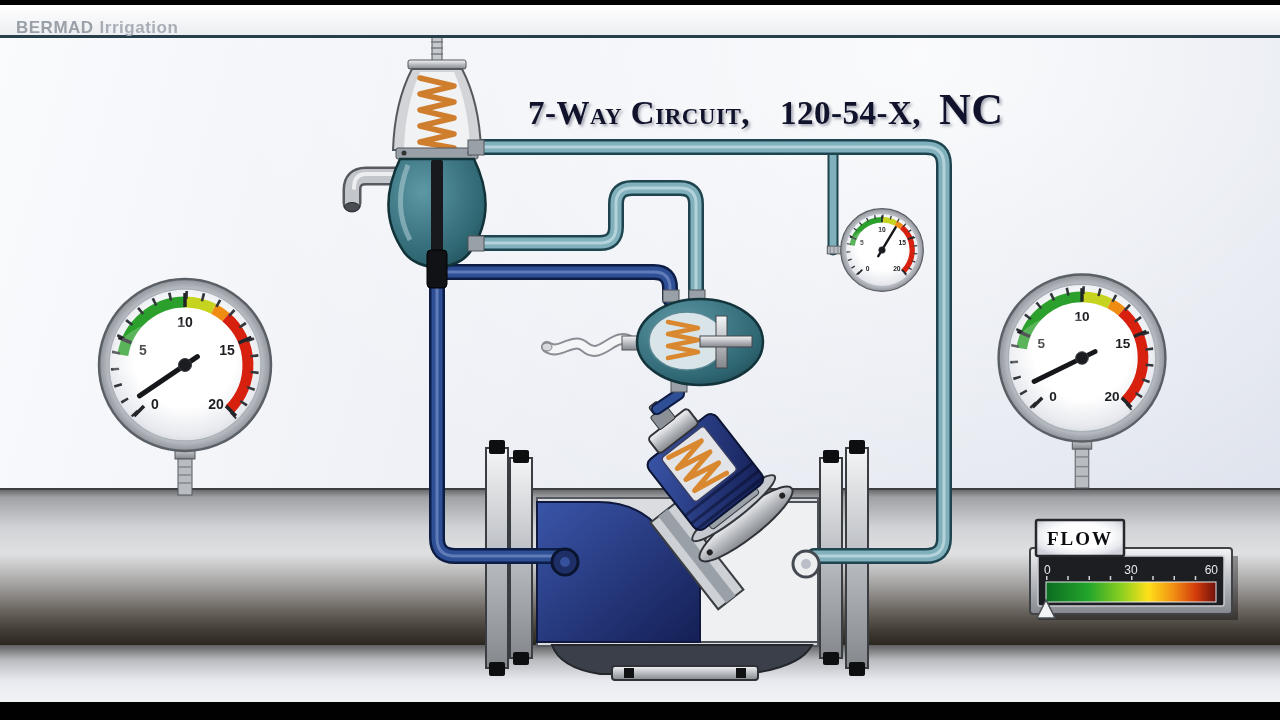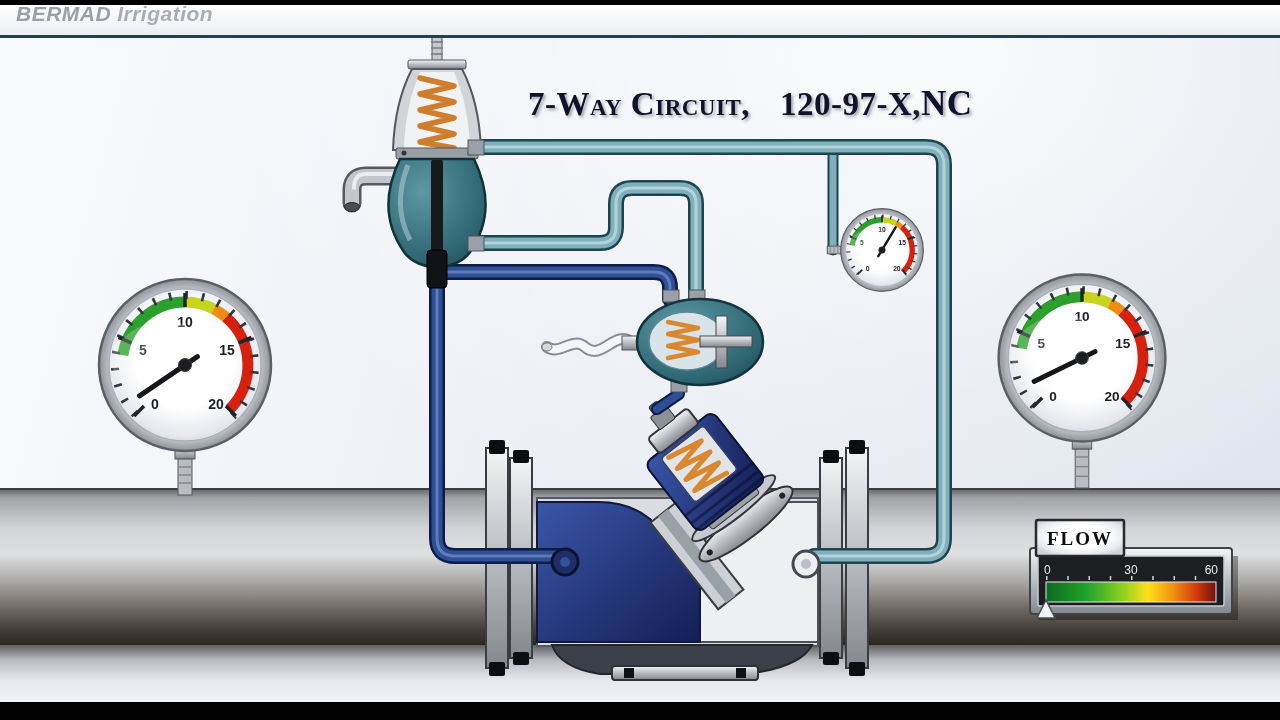--- a/index.html
+++ b/index.html
@@ -6,30 +6,30 @@
   .stage{position:relative;width:1280px;height:720px;overflow:hidden;
          font-family:"Liberation Sans",sans-serif;background:#e8ebf2;}
   .bg{position:absolute;inset:0;
       background:linear-gradient(105deg,#fafbfd 0%,#eef0f6 40%,#e3e7ef 75%,#dde2ec 100%);}
   .bg::after{content:"";position:absolute;inset:0;
       background:radial-gradient(ellipse at 72% 8%, rgba(255,255,255,.8), rgba(255,255,255,0) 55%);}
   .top-strip{position:absolute;top:0;left:0;width:100%;height:5px;background:#010101;z-index:6;}
   .brand-band{position:absolute;top:5px;left:0;width:100%;height:30px;z-index:6;
       background:linear-gradient(#ffffff,#eceef1);}
   .brand-underline{position:absolute;top:35px;left:0;width:100%;height:3px;background:#25404a;z-index:6;}
-  .brand-text{position:absolute;top:2px;left:16px;font-size:21px;font-weight:700;
-      color:#9aa0a8;letter-spacing:.5px;font-style:italic;}
+  .brand-text{position:absolute;top:18px;left:16px;font-size:17px;font-weight:700;
+      color:#9aa0a8;letter-spacing:.5px;}
   .brand-text .sec{font-weight:700;color:#a9aeb6;margin-left:6px;}
   .bottom-strip{position:absolute;bottom:0;left:0;width:100%;height:18px;background:#010101;z-index:6;}
   .diagram-title{position:absolute;top:84px;left:528px;z-index:5;white-space:nowrap;
       font-family:"Liberation Serif",serif;font-weight:700;font-variant-caps:small-caps;
       font-size:33px;color:#10132b;letter-spacing:.5px;
       text-shadow:2px 2px 3px rgba(90,95,115,.55),0 0 6px rgba(255,255,255,.95),0 0 13px rgba(255,255,255,.85);}
   .diagram-title .model{margin-left:30px;}
-  .diagram-title .state{font-size:35px;}
+  .diagram-title .state{margin-left:18px;font-size:44px;}
   svg{position:absolute;inset:0;z-index:2;}
   .tube{fill:none;stroke-linecap:round;stroke-linejoin:round;}
   .teal-o{stroke:#1e454f;stroke-width:16;}
   .teal-m{stroke:#7fb0bc;stroke-width:11;}
   .teal-h{stroke:#c6dde3;stroke-width:3;opacity:.75;}
   .tealT-o{stroke:#1e454f;stroke-width:11;}
   .tealT-m{stroke:#7fb0bc;stroke-width:7;}
   .blue-o{stroke:#0d1d45;stroke-width:16;}
   .blue-m{stroke:#2e4f96;stroke-width:11;}
   .blue-h{stroke:#6d87c0;stroke-width:3;opacity:.8;}
@@ -327,17 +327,17 @@
   </svg>
 
   <div class="top-strip"></div>
   <div class="brand-band"></div>
   <div class="brand-underline"></div>
   <div class="brand-text" style="z-index:7;">
     <span>BERMAD</span><span class="sec">Irrigation</span>
   </div>
 
   <div class="diagram-title">
-    <span>7-Way Circuit,</span><span class="model">120-97-X,</span><span class="state">NC</span>
+    <span>7-Way Circuit,</span><span class="model">120-54-X,</span><span class="state">NC</span>
   </div>
 
   <div class="bottom-strip"></div>
 </div>
 
 </body></html>

